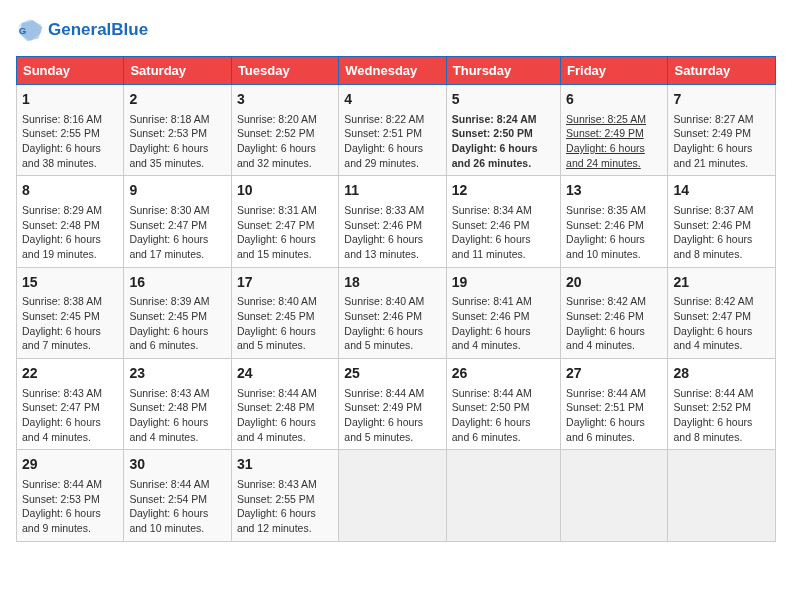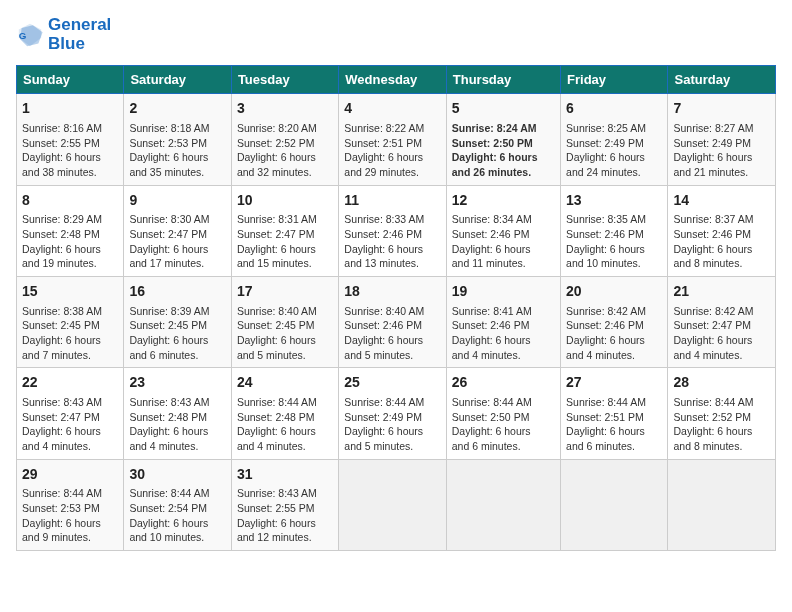--- a/index.html
+++ b/index.html
@@ -36,21 +36,21 @@
     .subtitle {
       font-size: 16px;
       color: #444;
     }
     table {
       width: 100%;
       border-collapse: collapse;
       font-size: 11px;
     }
     thead tr th {
-      background-color: #0f766e;
+      background-color: #ef4444;
       color: #fff;
       font-weight: bold;
       font-size: 13px;
       padding: 6px 6px;
       text-align: left;
       border: 1px solid #1a6bbf;
     }
     tbody tr td {
       vertical-align: top;
       padding: 5px 5px;
@@ -82,21 +82,21 @@
 <body>
 
 <div class="header-area">
   <div class="logo">
     <svg class="logo-icon" viewBox="0 0 40 40">
       <rect x="0" y="0" width="40" height="40" fill="#fff"></rect>
       <polygon points="20,4 36,12 36,24 20,36 4,24 4,12" fill="#1a6bbf" opacity="0.15"></polygon>
       <polygon points="24,6 38,16 32,32 16,36 6,26 8,10" fill="#1a6bbf" opacity="0.3"></polygon>
       <text x="4" y="26" font-family="Arial" font-weight="bold" font-size="14" fill="#1a6bbf">G</text>
     </svg>
-    <div style="display:flex;flex-direction:column;line-height:1.1;">
+    <div style="display:flex;line-height:1.1;">
       <span style="font-size:17px;font-weight:bold;color:#1a6bbf;">General</span>
       <span style="font-size:17px;font-weight:bold;color:#1a6bbf;">Blue</span>
     </div>
   </div>
   <div class="title-area">
   </div>
 </div>
 
 <table>
   <thead>
@@ -142,21 +142,21 @@
         </td>
         <td>
           <span class="day-num">5</span>
           <div class="day-info" style="white-space: pre-line; font-weight: bold;">Sunrise: 8:24 AM
 Sunset: 2:50 PM
 Daylight: 6 hours
 and 26 minutes.</div>
         </td>
         <td>
           <span class="day-num">6</span>
-          <div class="day-info" style="white-space: pre-line;">Sunrise: 8:25 AM
+          <div class="day-info" style="white-space: pre-line; text-decoration: underline;">Sunrise: 8:25 AM
 Sunset: 2:49 PM
 Daylight: 6 hours
 and 24 minutes.</div>
         </td>
         <td>
           <span class="day-num">7</span>
           <div class="day-info" style="white-space: pre-line;">Sunrise: 8:27 AM
 Sunset: 2:49 PM
 Daylight: 6 hours
 and 21 minutes.</div>

